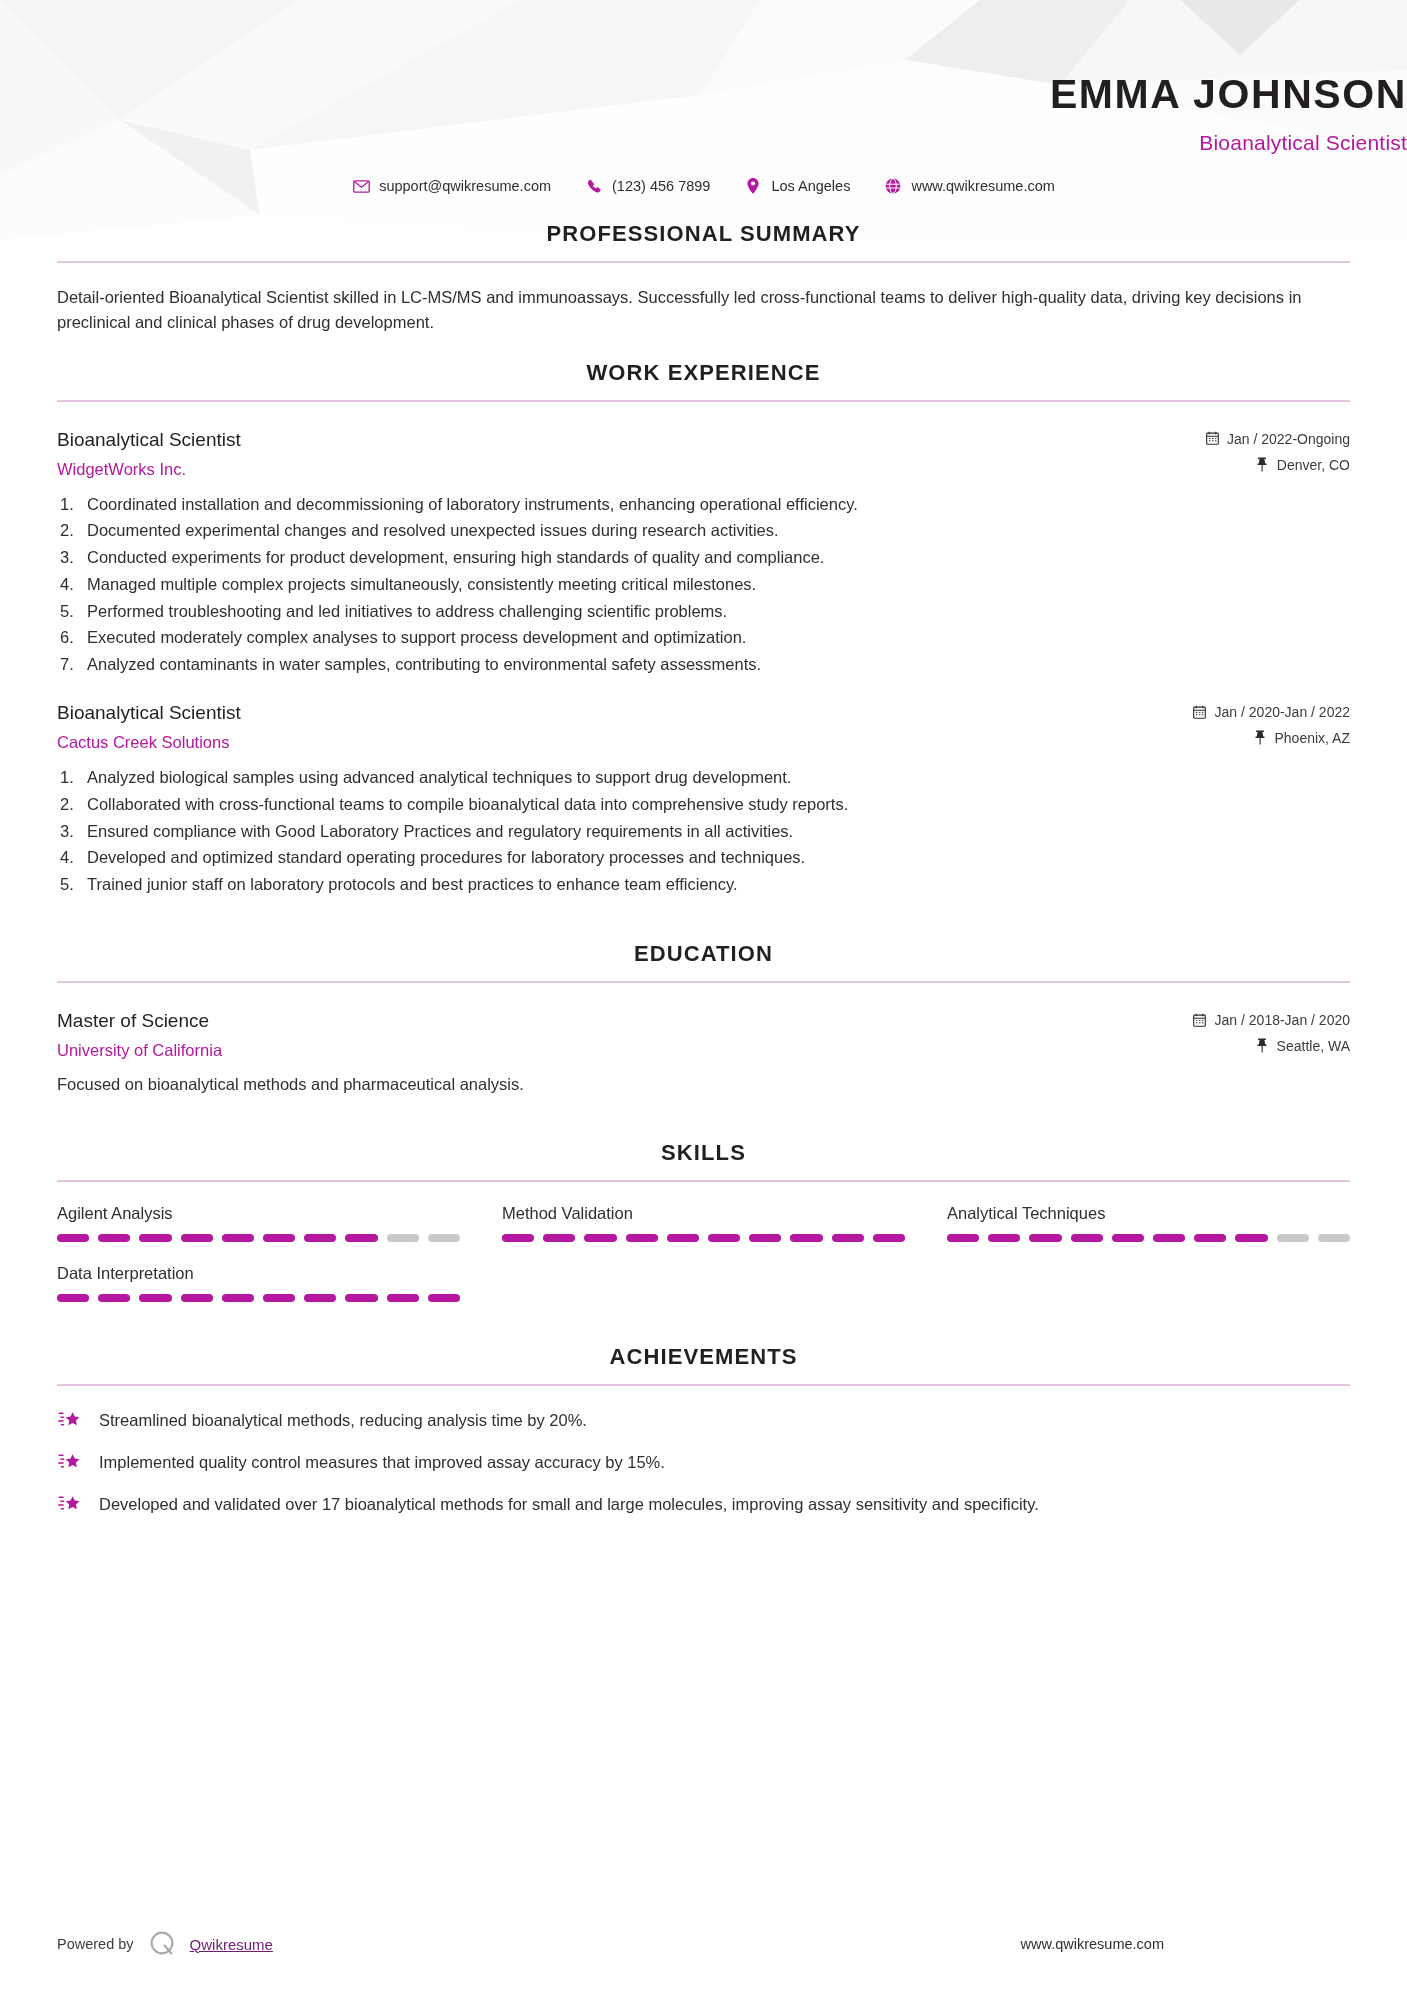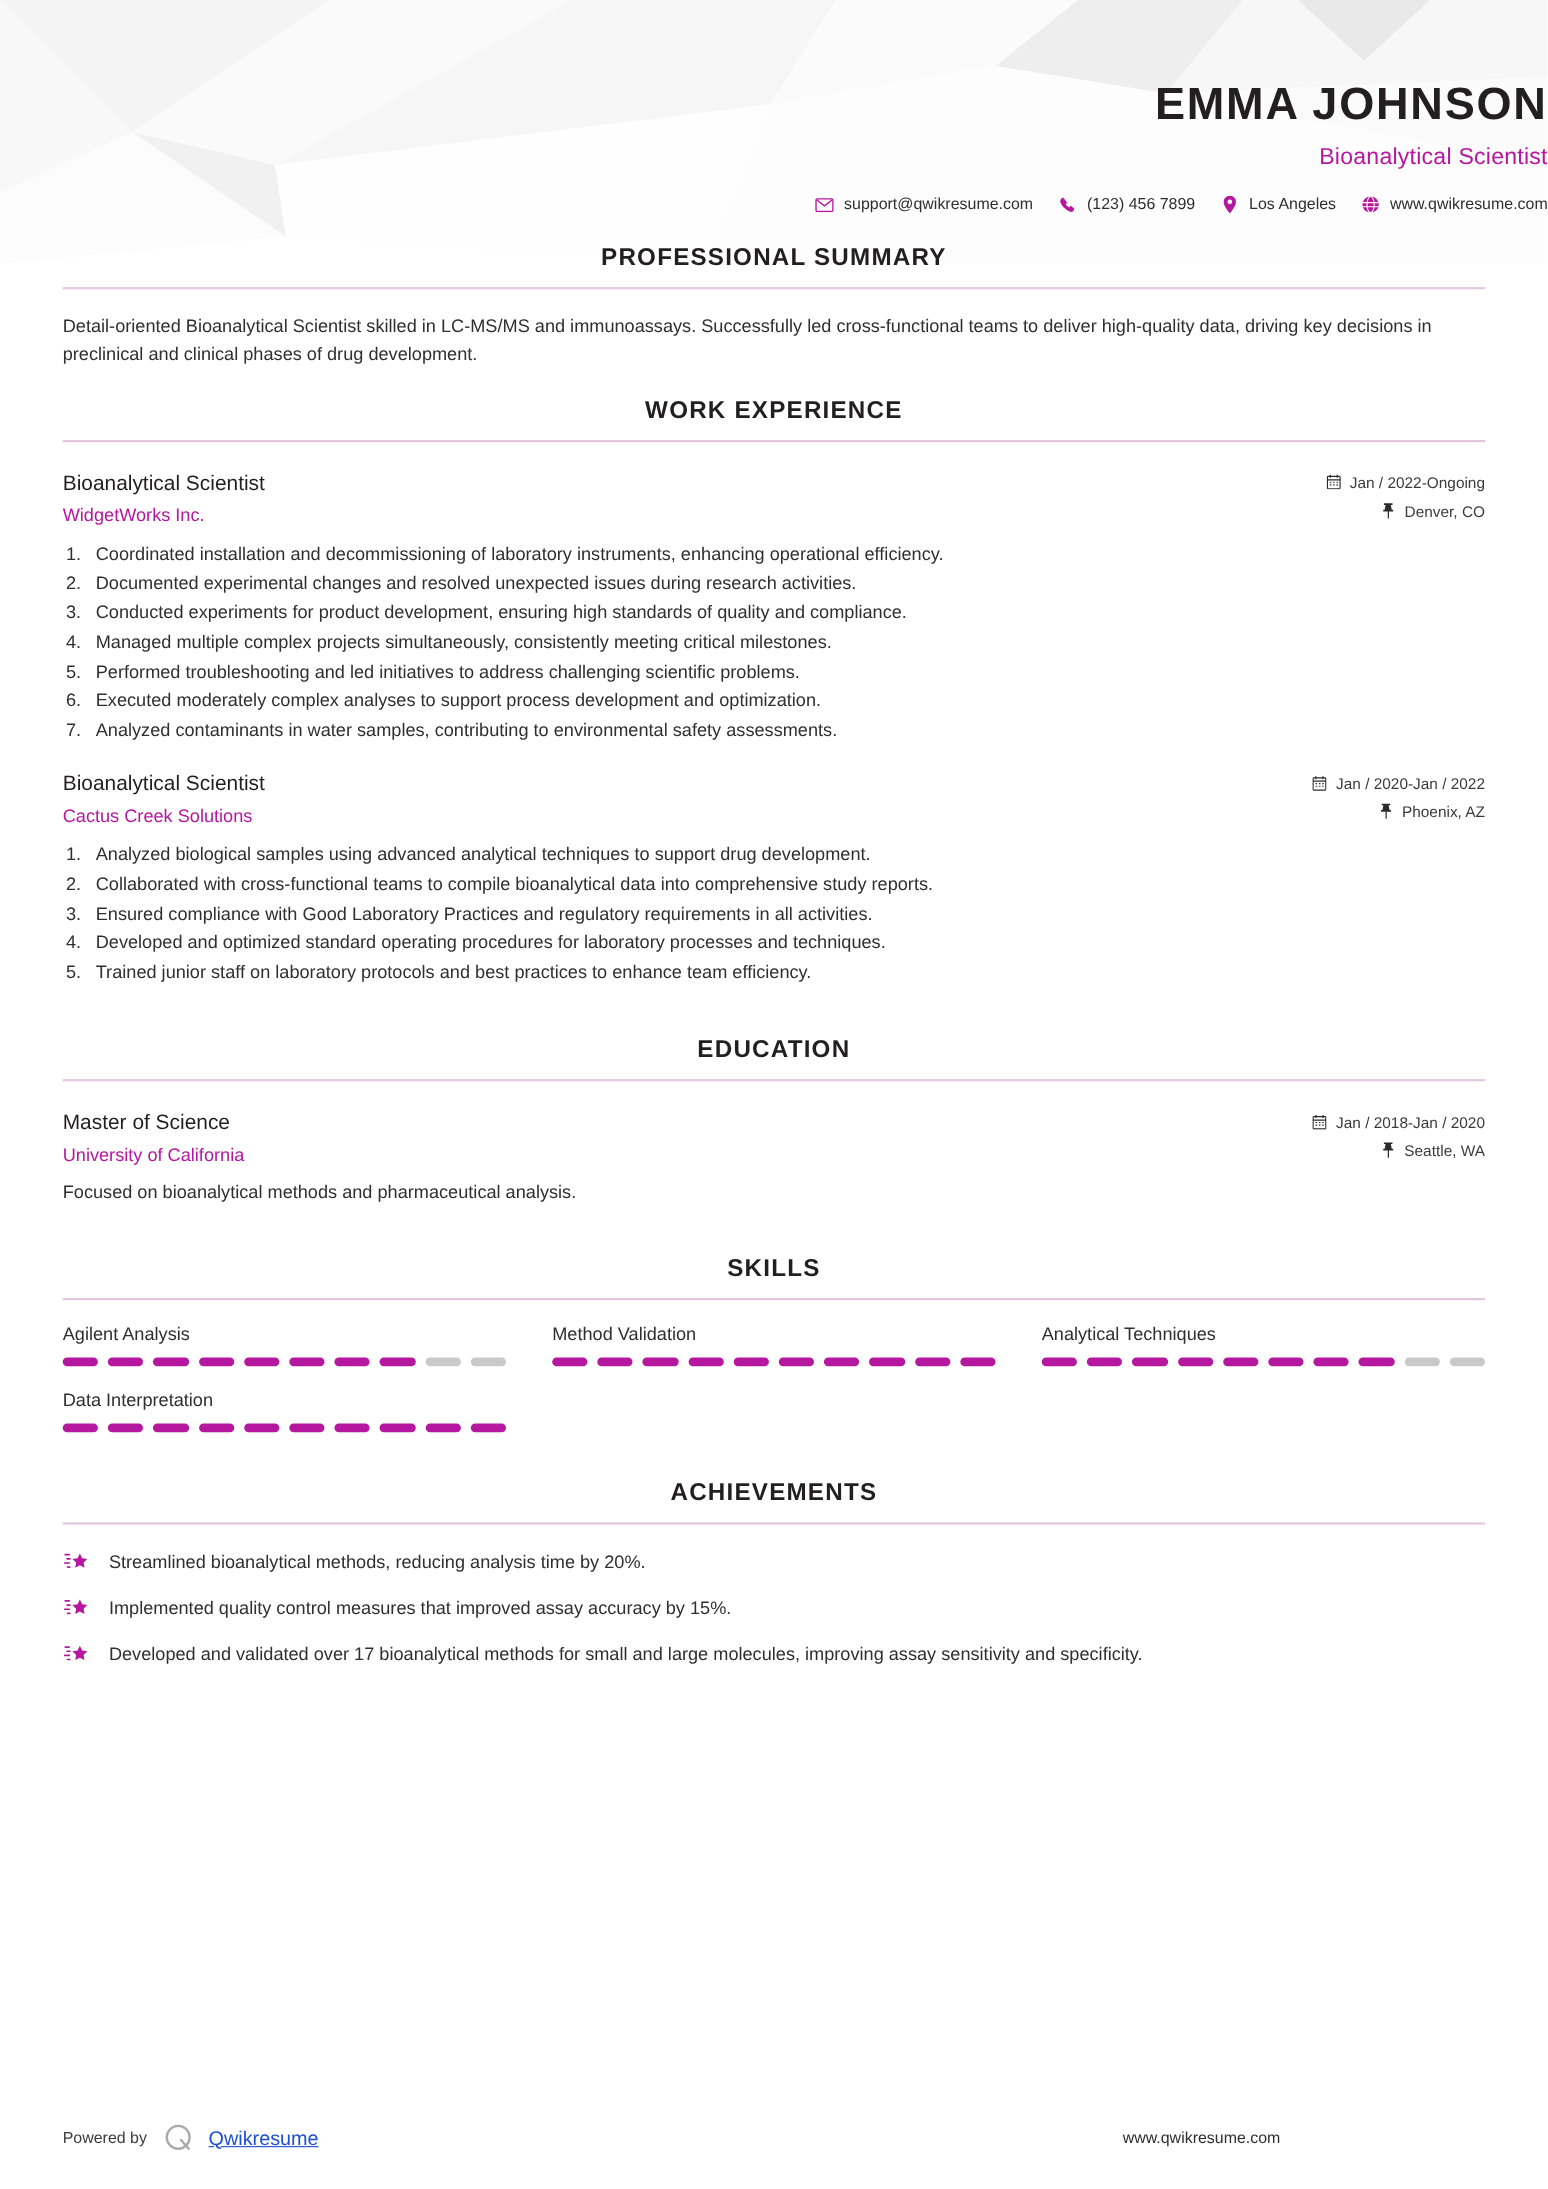--- a/index.html
+++ b/index.html
@@ -51,23 +51,23 @@
     color: #b5179e;
     letter-spacing: 0.2px;
   }
 
   
   .contact-row {
     position: relative;
     z-index: 2;
     margin-top: 22px;
     display: flex;
-    justify-content: flex-end;
-    align-items: center;
-    gap: 0;
+    justify-content: center;
+    align-items: center;
+    gap: 12px;
     font-size: 14.5px;
     color: #333;
   }
   .contact-item {
     display: flex;
     align-items: center;
     white-space: nowrap;
   }
   .contact-item + .contact-item { margin-left: 22px; }
   .contact-item .ci-icon {
@@ -254,22 +254,22 @@
   .qlogo {
     width: 30px;
     height: 30px;
     margin-right: 12px;
     color: #a9a9a9;
     display: inline-flex;
     align-items: center;
     justify-content: center;
   }
   .brand {
-    font-size: 18px;
-    color: #1d4ed8;
+    font-size: 15px;
+    color: #701a75;
     text-decoration: underline;
   }
   .footer-url {
     font-size: 14.5px;
     color: #2f2f2f;
   }
 </style>
 </head>
 <body>
 

